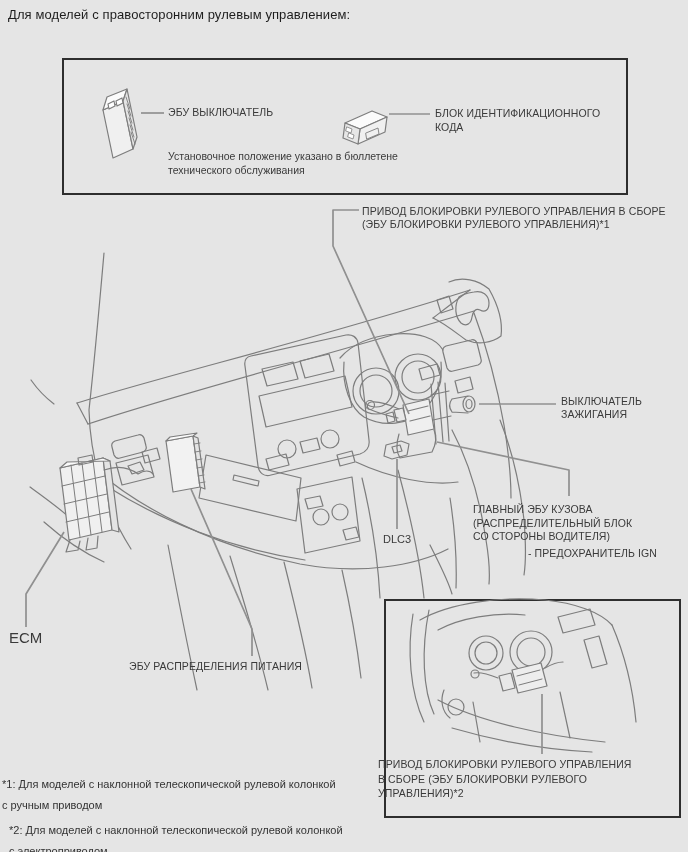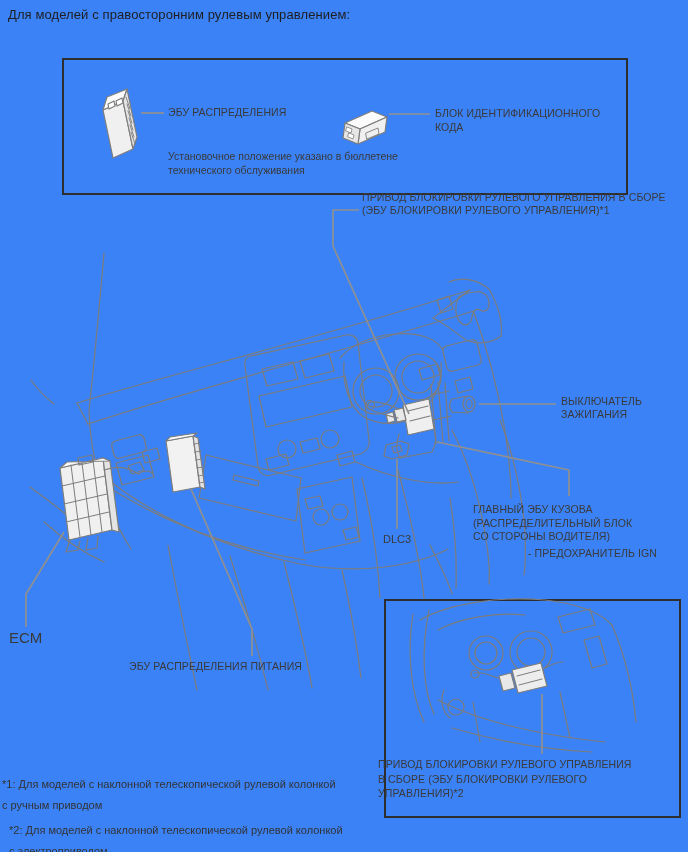--- a/index.html
+++ b/index.html
@@ -1,30 +1,30 @@
 <!DOCTYPE html>
 <html><head>
 <meta charset="utf-8">
 <style>
   html,body{margin:0;padding:0;background:#fff;}
   body{width:688px;height:852px;overflow:hidden;position:relative;
        font-family:"Liberation Sans","DejaVu Sans",sans-serif;color:#3a3a3a;}
-  .stage{position:absolute;inset:0;width:688px;height:852px;background:#3b82f6;}
+  .stage{position:absolute;inset:0;width:688px;height:852px;background:#e5e5e5;}
   .lbl{position:absolute;white-space:pre-line;color:#3a3a3a;}
   .caps{font-size:10.5px;line-height:13px;letter-spacing:.1px;}
   .title{left:8px;top:7px;font-size:13px;color:#1e1e1e;letter-spacing:.1px;}
   .box{position:absolute;border:2px solid #2e2e2e;background:transparent;z-index:1;}
   #topBox{left:62px;top:58px;width:562px;height:133px;}
   #insetBox{left:384px;top:599px;width:293px;height:215px;}
   #art{position:absolute;left:0;top:0;z-index:2;pointer-events:none;}
   .txt{z-index:3;}
   #ecuCertLabel{left:168px;top:106px;}
   #idCodeLabel{left:435px;top:106px;line-height:14px;}
   #noteText{left:168px;top:149px;font-size:10.5px;line-height:14px;}
-  #lockMainLabel{left:362px;top:191px;}
+  #lockMainLabel{left:362px;top:205px;}
   #ignitionLabel{left:561px;top:395px;}
   #bodyEcuLabel{left:473px;top:503px;line-height:13.5px;}
   #fuseLabel{left:500px;top:547px;margin-left:28px;}
   #dlcLabel{left:383px;top:533px;font-size:11px;}
   #ecmLabel{left:9px;top:629px;font-size:15px;}
   #powerEcuLabel{left:129px;top:660px;}
   #insetLockLabel{left:378px;top:757px;line-height:14.5px;}
   .footnote{font-size:11px;line-height:21px;color:#333;}
   #footnote1{left:2px;top:774px;width:400px;}
   #footnote2{left:9px;top:820px;width:400px;}
@@ -195,21 +195,21 @@
       <path d="M359,210 L333,210 L333,246 L409,414"></path>
       <path d="M479,404 L556,404"></path>
       <path d="M437,442 L569,470 L569,496"></path>
       <path d="M397,459 L397,529"></path>
       <path d="M64,532 L26,594 L26,627"></path>
       <path d="M191,489 L252,629 L252,656"></path>
       <path d="M542,694 L542,754"></path>
     </g>
   </svg>
 
-  <div class="lbl caps txt" id="ecuCertLabel">ЭБУ РАСПРЕДЕЛЕНИЯ</div>
+  <div class="lbl caps txt" id="ecuCertLabel">ЭБУ ВЫКЛЮЧАТЕЛЬ</div>
   <div class="lbl txt" id="noteText">Установочное положение указано в бюллетене
 технического обслуживания</div>
   <div class="lbl caps txt" id="idCodeLabel">БЛОК ИДЕНТИФИКАЦИОННОГО
 КОДА</div>
 
   <div class="lbl caps txt" id="lockMainLabel">ПРИВОД БЛОКИРОВКИ РУЛЕВОГО УПРАВЛЕНИЯ В СБОРЕ
 (ЭБУ БЛОКИРОВКИ РУЛЕВОГО УПРАВЛЕНИЯ)*1</div>
   <div class="lbl caps txt" id="ignitionLabel">ВЫКЛЮЧАТЕЛЬ
 ЗАЖИГАНИЯ</div>
   <div class="lbl caps txt" id="bodyEcuLabel">ГЛАВНЫЙ ЭБУ КУЗОВА

